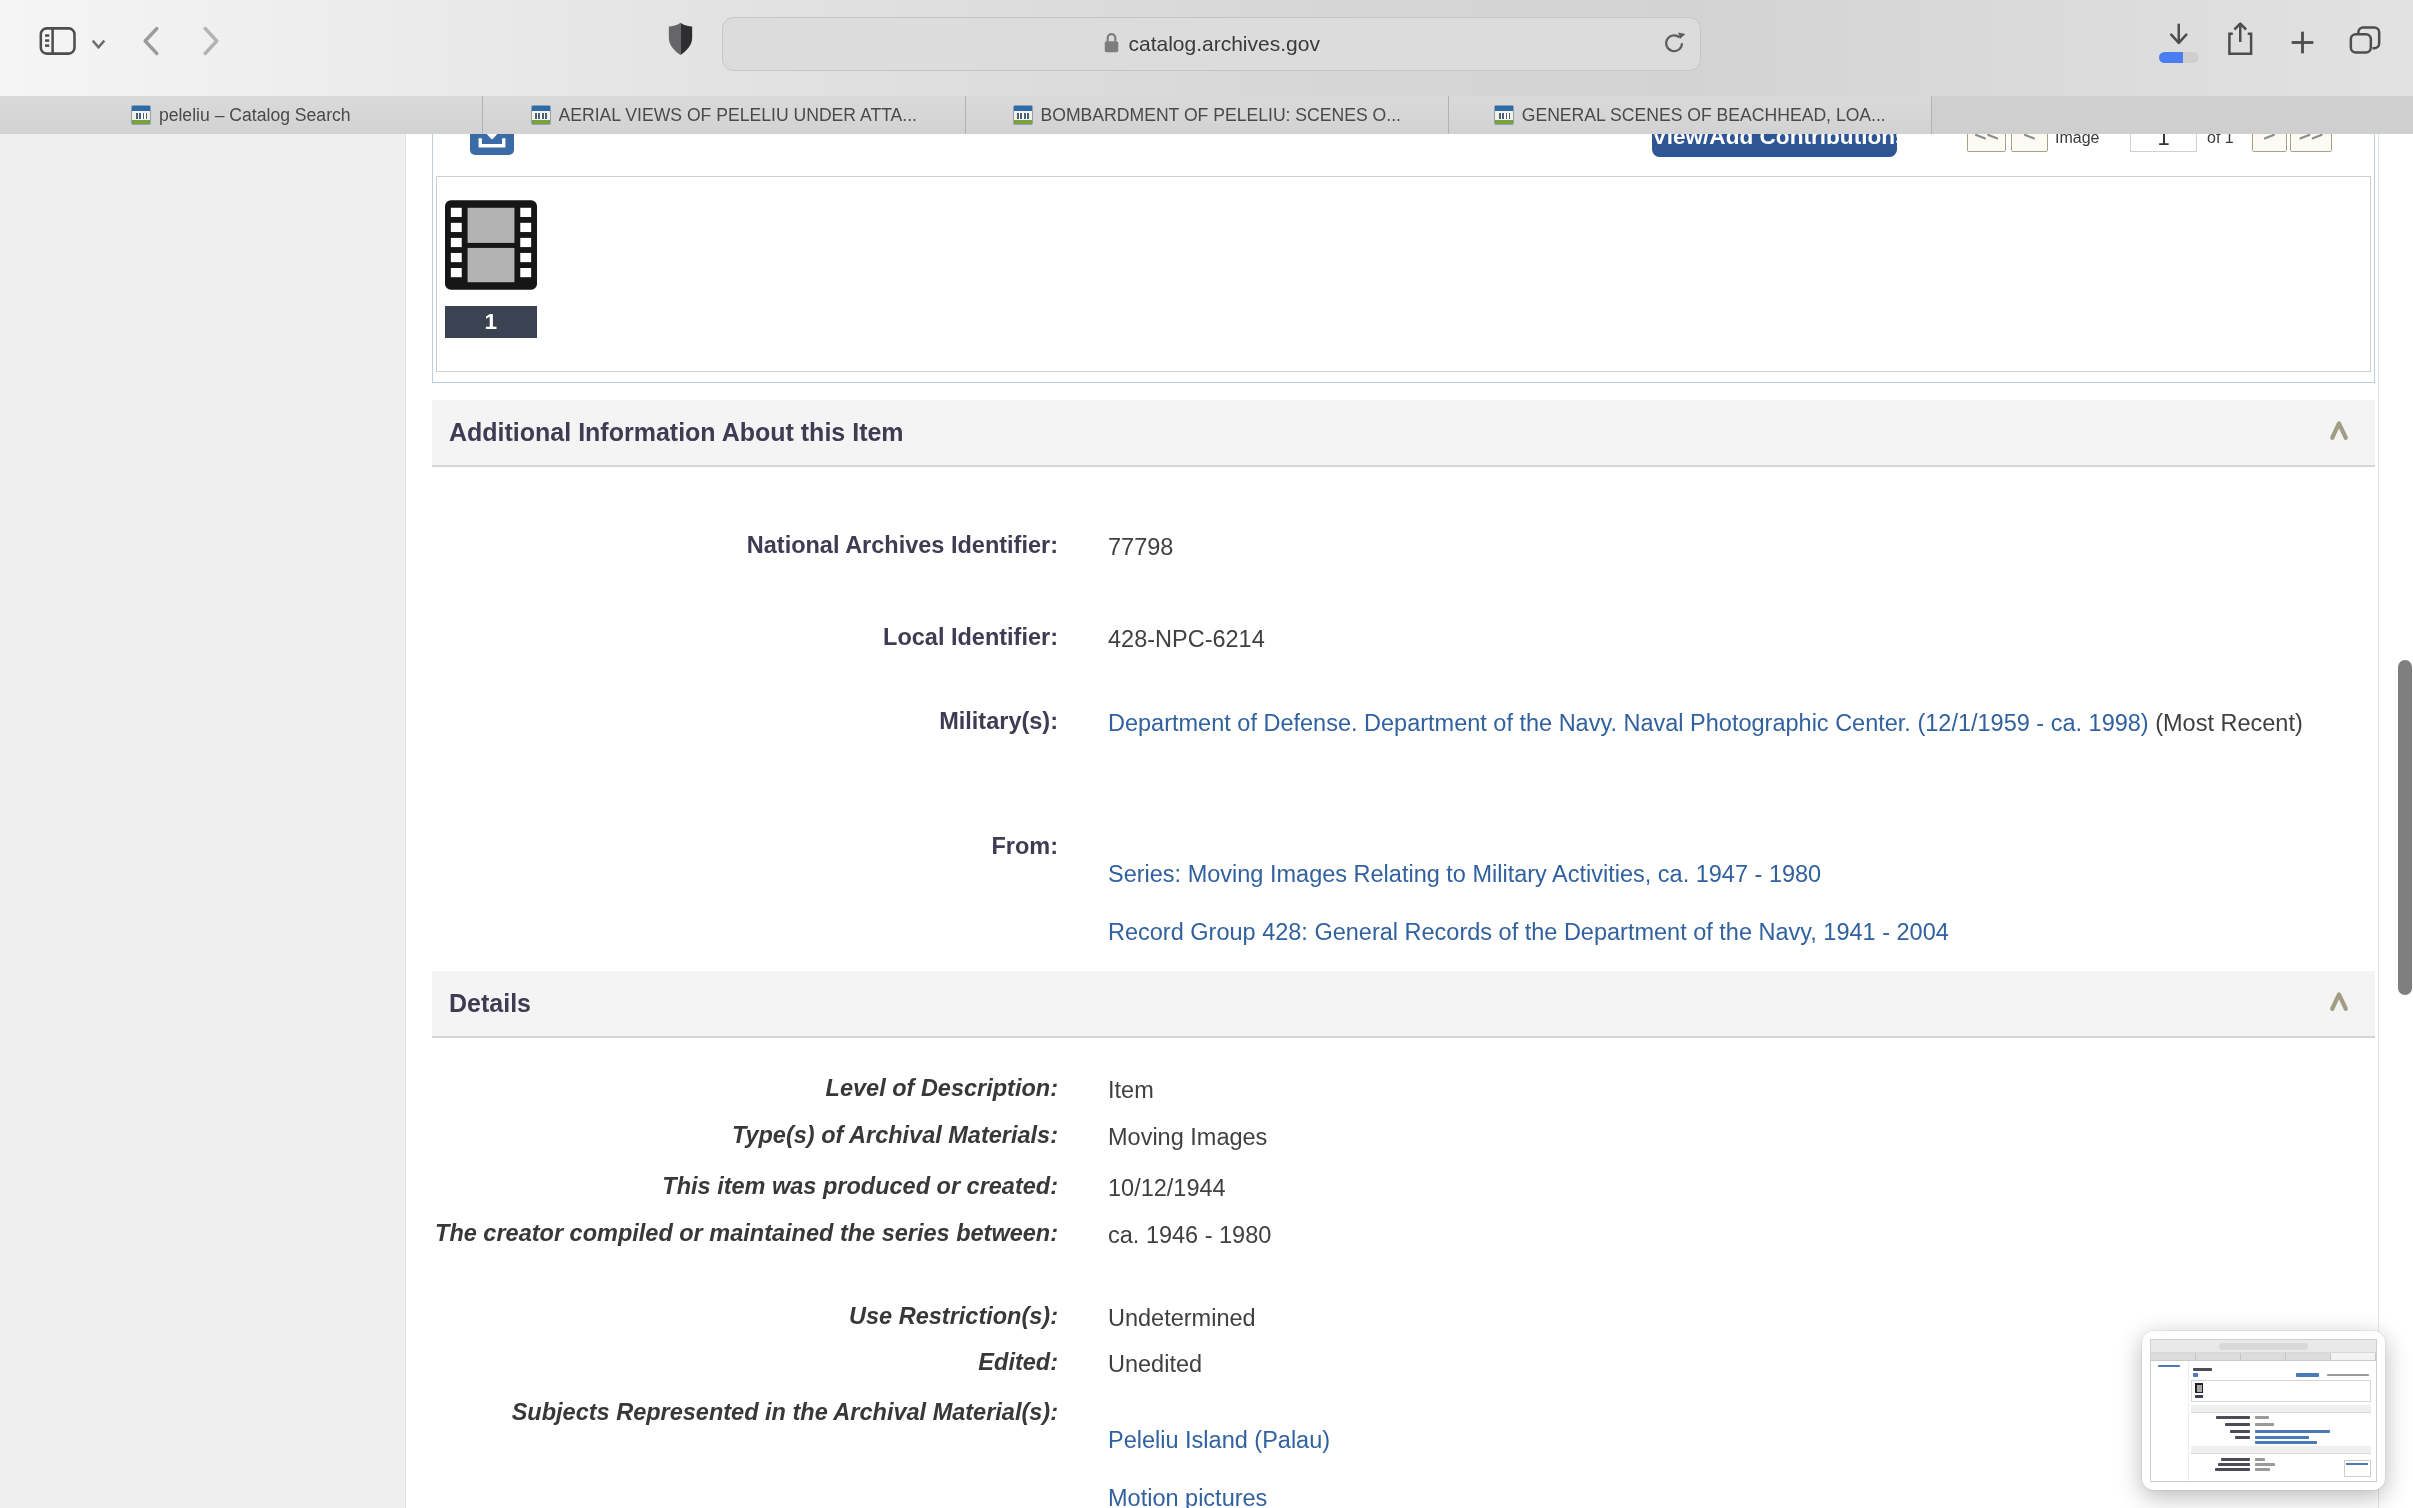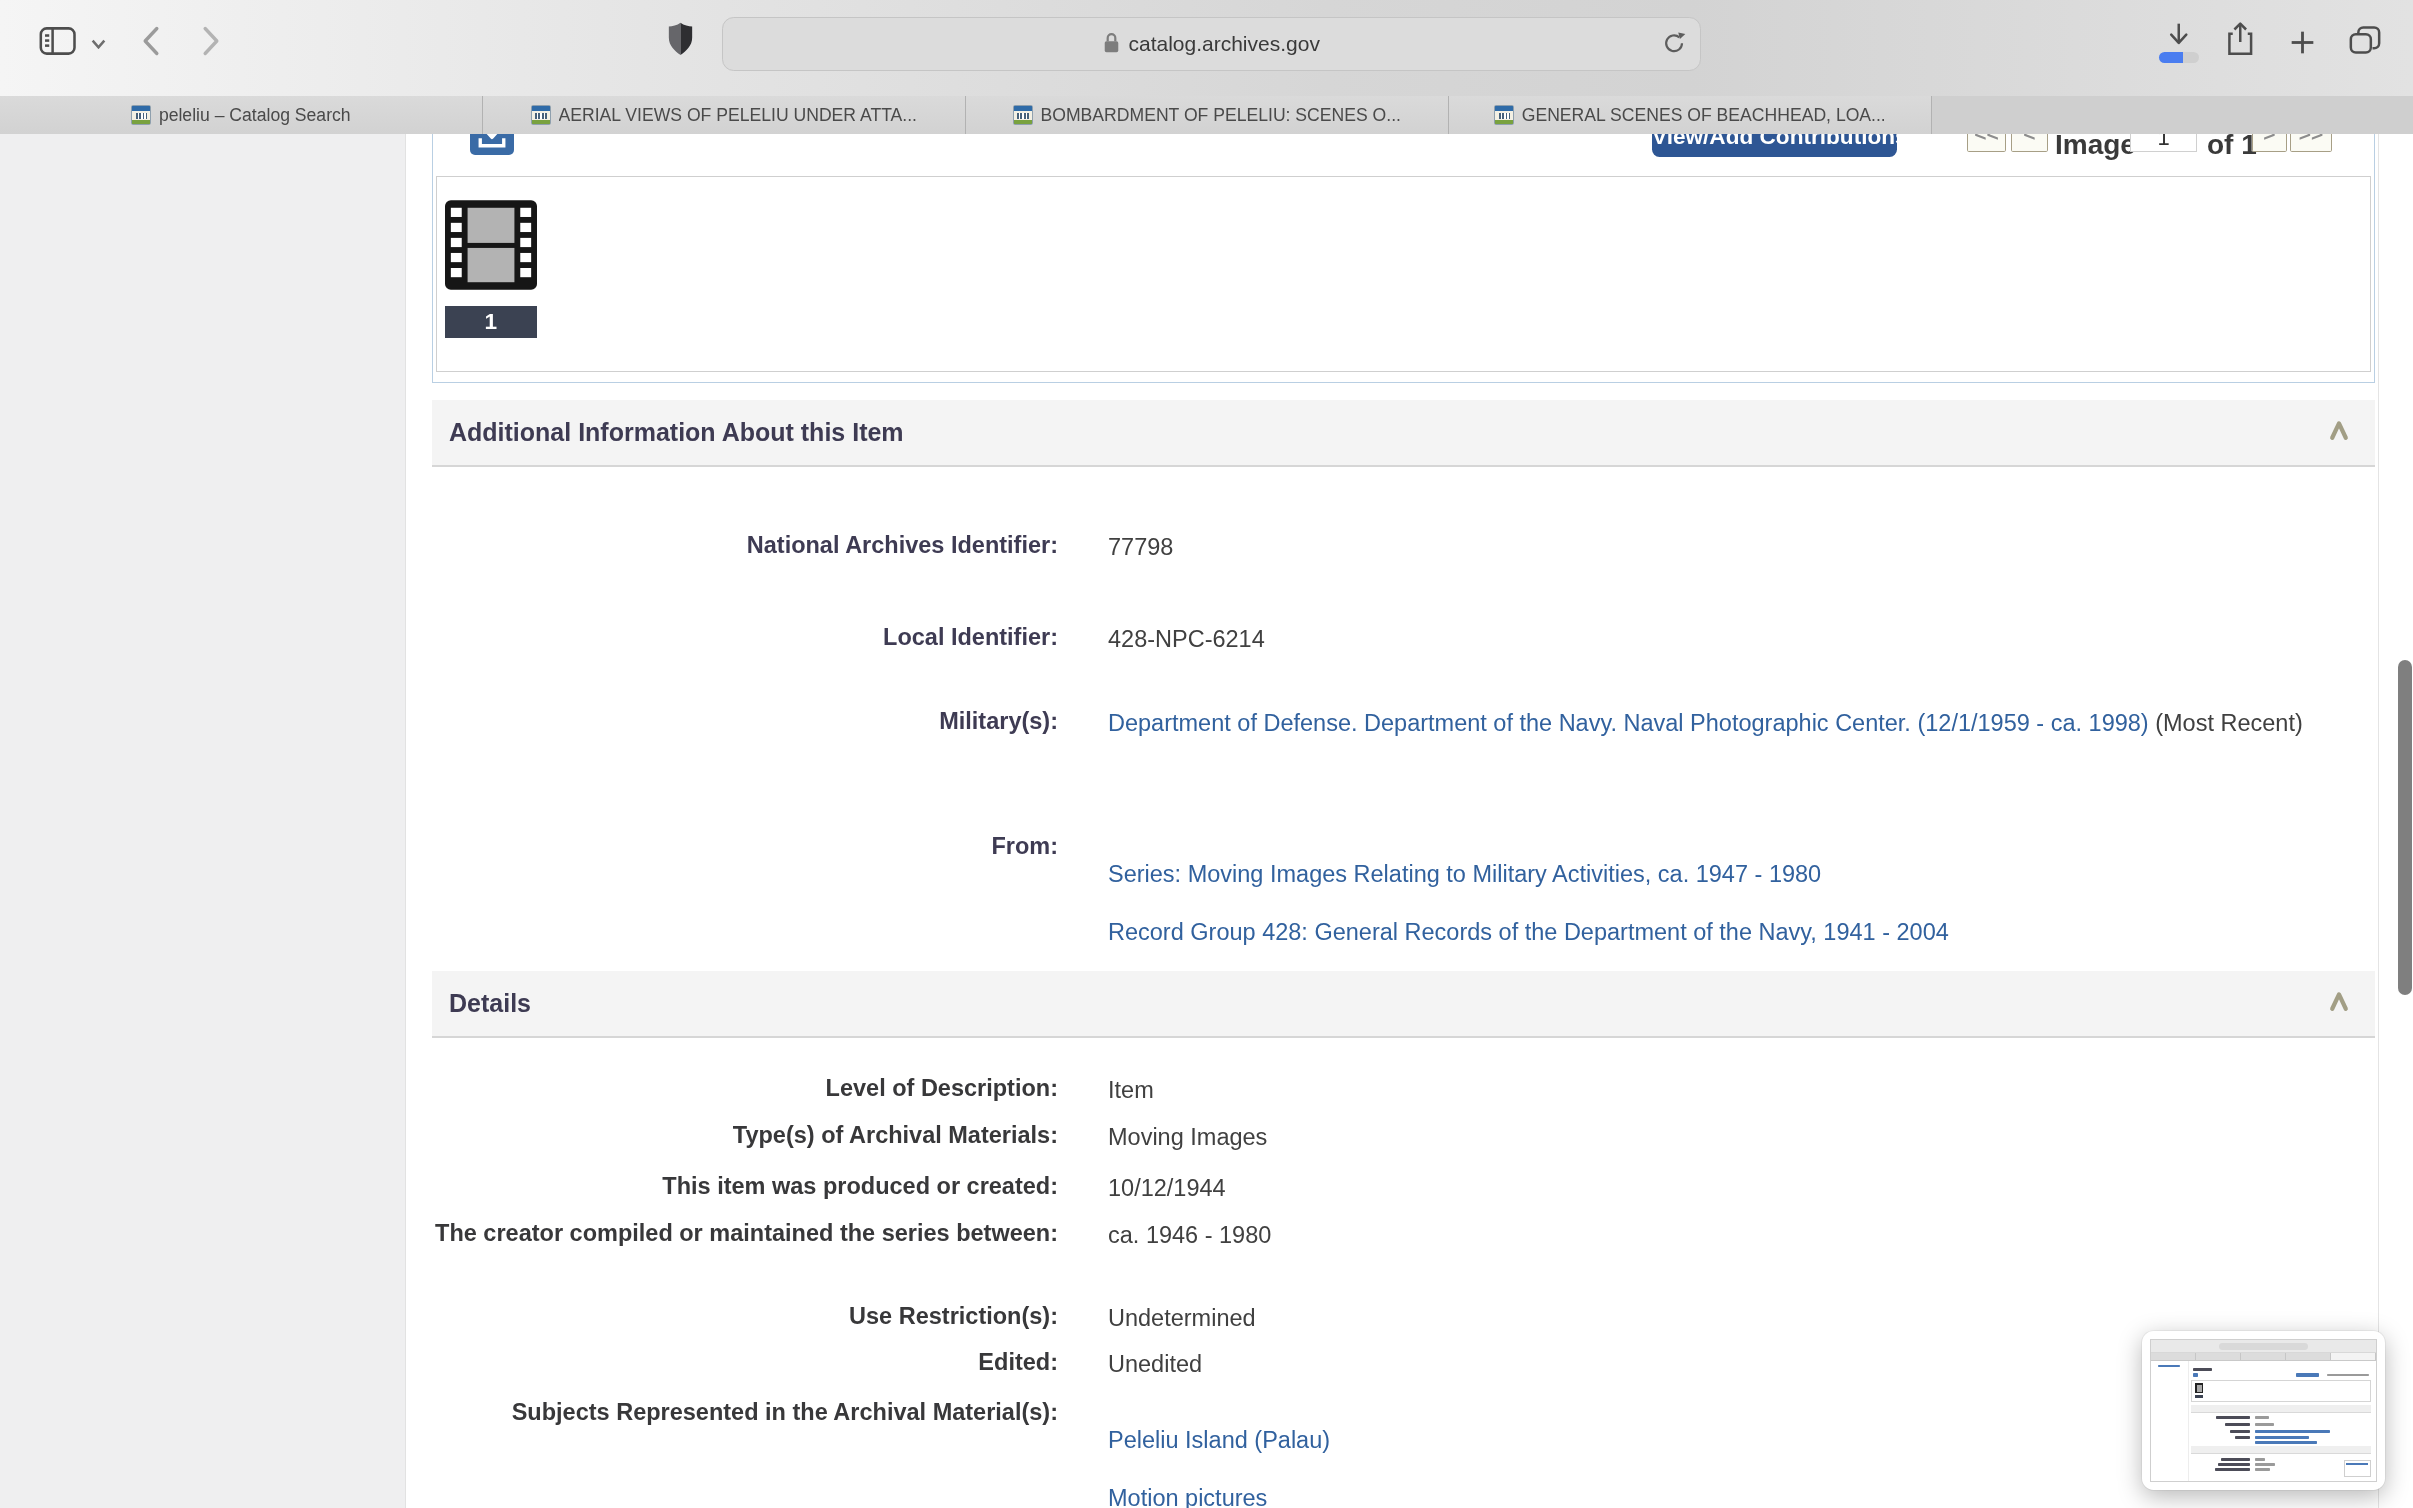--- a/index.html
+++ b/index.html
@@ -42,33 +42,33 @@
   .badge1{position:absolute;left:7.5px;top:129px;width:92px;height:32px;background:#3b4252;color:#fff;
     font-size:22.6px;font-weight:bold;display:flex;align-items:center;justify-content:center;}
 
   .reel-dl{position:absolute;left:470px;top:-21px;width:44px;height:42px;border-radius:5px;background:#3a6ba6;}
   .vac-btn{position:absolute;left:1652px;top:-34px;width:245px;height:57px;border-radius:7.5px;background:#2e5694;border:none;}
   .vac-btn span{position:absolute;bottom:7.5px;left:0;right:0;text-align:center;color:#fff;font-size:22.6px;font-weight:bold;
     font-family:"Liberation Sans",sans-serif;white-space:nowrap;}
   .pgn-btn{position:absolute;top:-27px;height:45px;box-sizing:border-box;border:1.7px solid #a79f86;border-radius:1.7px;
     background:#fbfbf4;color:#8d8d8d;font-weight:bold;font-size:21px;display:flex;align-items:flex-end;
     justify-content:center;padding-bottom:5px;font-family:"Liberation Sans",sans-serif;}
-  .pgn-txt{position:absolute;top:-5px;font-size:28px;font-weight:bold;color:#3a3a3a;white-space:nowrap;}
+  .pgn-txt{position:absolute;top:-5px;font-size:16px;font-weight:normal;color:#3a3a3a;white-space:nowrap;}
   .pgn-input{position:absolute;left:2130px;top:-27px;width:67px;height:45px;box-sizing:border-box;border:1.7px solid #d0d0d0;
     background:#fff;text-align:center;font-size:22px;color:#333;padding-top:17px;font-family:"Liberation Sans",sans-serif;}
 
   .sec-head{position:absolute;left:432px;width:1943px;height:67px;background:#f4f4f4;border-bottom:2.5px solid #d6d6d6;box-sizing:border-box;}
   .sec-title{position:absolute;left:17px;top:18.4px;font-size:25px;font-weight:bold;color:#3e3b53;}
   .collapse{position:absolute;right:25px;top:20px;}
 
   .rows{position:absolute;left:432px;top:0;width:1946px;height:1374px;pointer-events:none;}
   .frow{position:absolute;left:0;width:1946px;pointer-events:auto;}
   .flabel{position:absolute;left:0;top:0;width:626px;text-align:right;font-size:23.5px;font-weight:bold;
     line-height:1.36;color:#3e3b53;}
-  .details-rows .flabel{color:#38383a;}
+  .details-rows .flabel{color:#38383a;font-style:italic;}
   .fvalue{position:absolute;left:676px;top:0;width:1198px;font-size:23.5px;line-height:1.5;color:#404040;}
   a.link{color:#31619e;text-decoration:none;}
   a.link.block{display:block;line-height:30px;margin-top:28px;}
   a.link.block.loose{margin-bottom:6.7px;}
 
   .scrollthumb{position:absolute;left:2398px;top:526px;width:14.2px;height:335px;border-radius:7.5px;background:#7f7f7f;}
 
   
   .pcard{position:absolute;left:2142px;top:1197px;width:243px;height:159px;background:#fff;border-radius:11.7px;
     box-shadow:0 6.7px 25px rgba(0,0,0,.28), 0 0 0 0.8px rgba(0,0,0,.06);padding:8.4px;box-sizing:border-box;z-index:5;}

